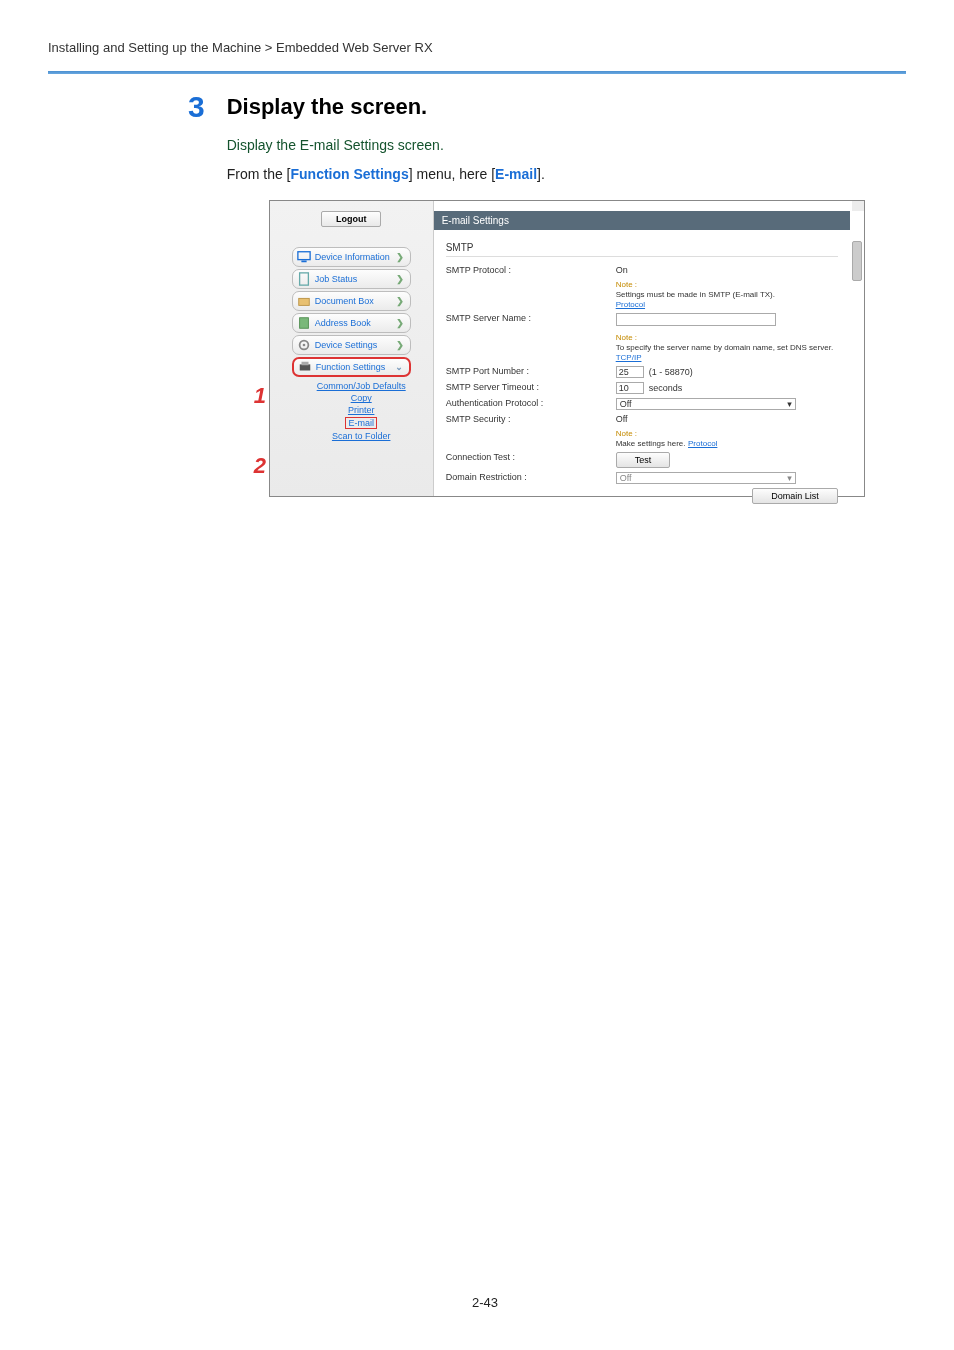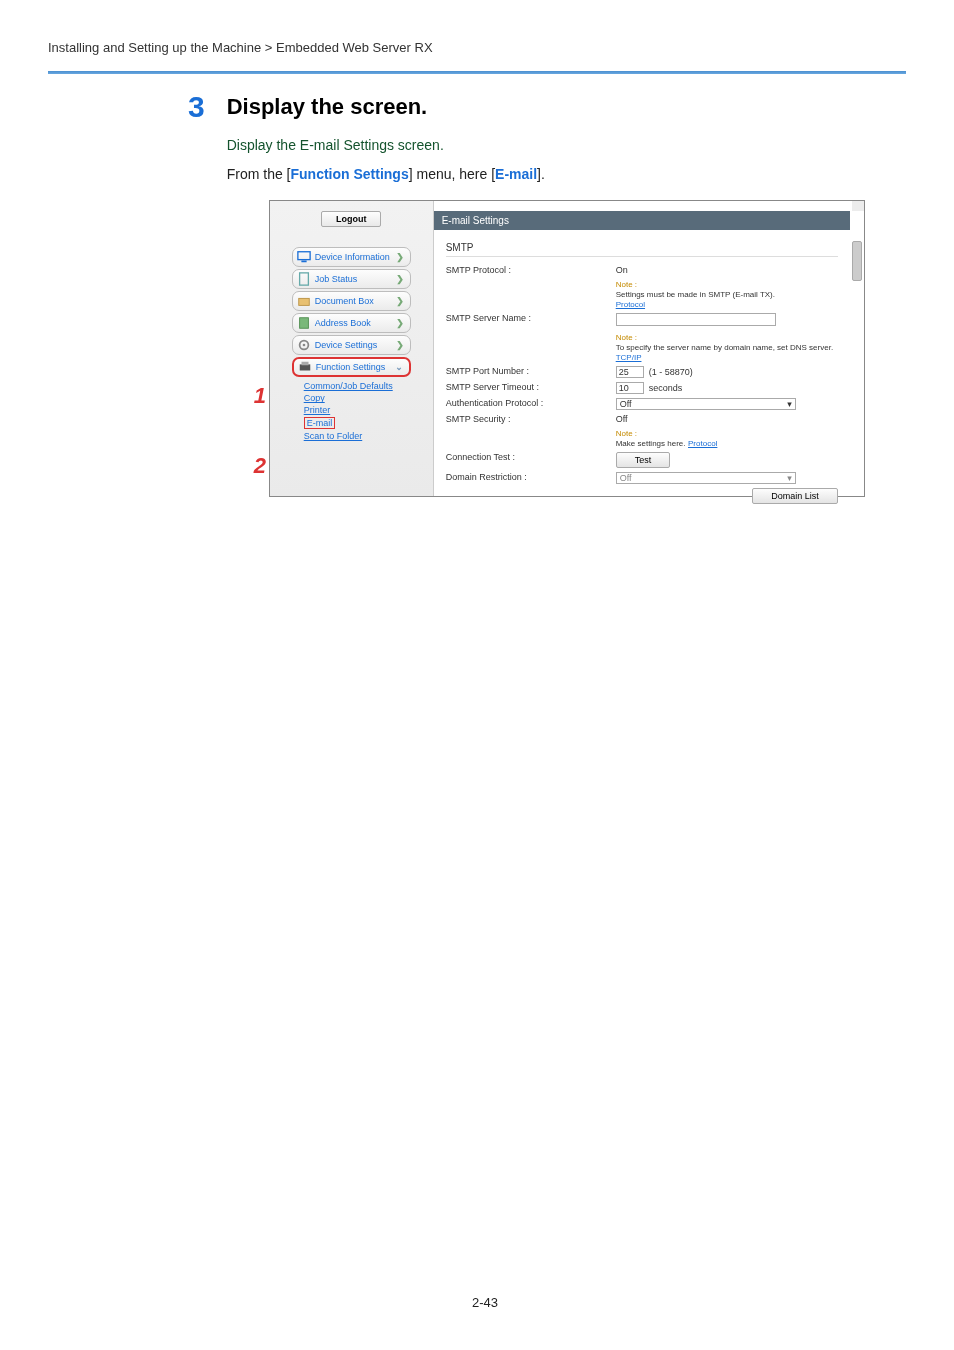--- a/index.html
+++ b/index.html
@@ -17,21 +17,21 @@
   .shot-wrap { margin-top: 18px; margin-left: 42px; border: 1px solid #888; width: 596px; height: 297px; position: relative; display: flex; box-shadow: inset -12px 0 0 #ececec; }
   .left-col { width: 164px; background: linear-gradient(to bottom, #f2f2f2, #eaeaea); border-right: 1px solid #ccc; padding-top: 4px; font-size: 9px; position: relative; }
   .logout-row { display: flex; justify-content: center; padding: 6px 0 18px 0; }
   .logout-btn { background: linear-gradient(#fdfdfd, #e8e8e8); border: 1px solid #aaa; border-radius: 2px; padding: 2px 14px; font-size: 9px; font-weight: bold; cursor: pointer; }
   .navitem { display: flex; align-items: center; justify-content: space-between; background: linear-gradient(#fdfdfd, #ebebeb); border: 1px solid #bdbdbd; border-radius: 7px; margin: 2px 22px; padding: 2px 6px 2px 4px; color: #1a6ed6; cursor: pointer; height: 20px; }
   .navitem .lbl { display: flex; align-items: center; gap: 4px; }
   .navitem.active { border: 2px solid #d33; }
   .chev { color: #7a7; font-weight: bold; }
   .icon-sm { width: 14px; height: 14px; display: inline-block; }
   .sublist { margin: 4px 0 0 20px; }
-  .sublist a { display: block; color: #1a6ed6; text-decoration: underline; font-size: 9px; margin: 2px 14px; }
+  .sublist a { display: block; color: #1a6ed6; text-decoration: underline; font-size: 9px; margin: 2px 14px; text-align: center; }
   .email-box { border: 1px solid #d33; padding: 0 2px; display: inline-block; }
   .callout { position: absolute; font-size: 22px; font-weight: 900; font-style: italic; color: #d33; }
   .c1 { left: -16px; top: 182px; }
   .c2 { left: -16px; top: 252px; }
   .main-col { flex: 1; background: #fff; position: relative; padding-right: 14px; margin-top: 10px; }
   .hdr-bar { background: #586b7a; color: #fff; font-size: 10px; padding: 4px 8px; }
   .section { padding: 6px 12px; }
   .sec-title { font-size: 10px; color: #333; border-bottom: 1px solid #ddd; margin: 6px 0 8px 0; padding-bottom: 3px; }
   .frow { display: flex; align-items: flex-start; font-size: 9px; margin: 4px 0; }
   .flabel { width: 170px; color: #333; }

